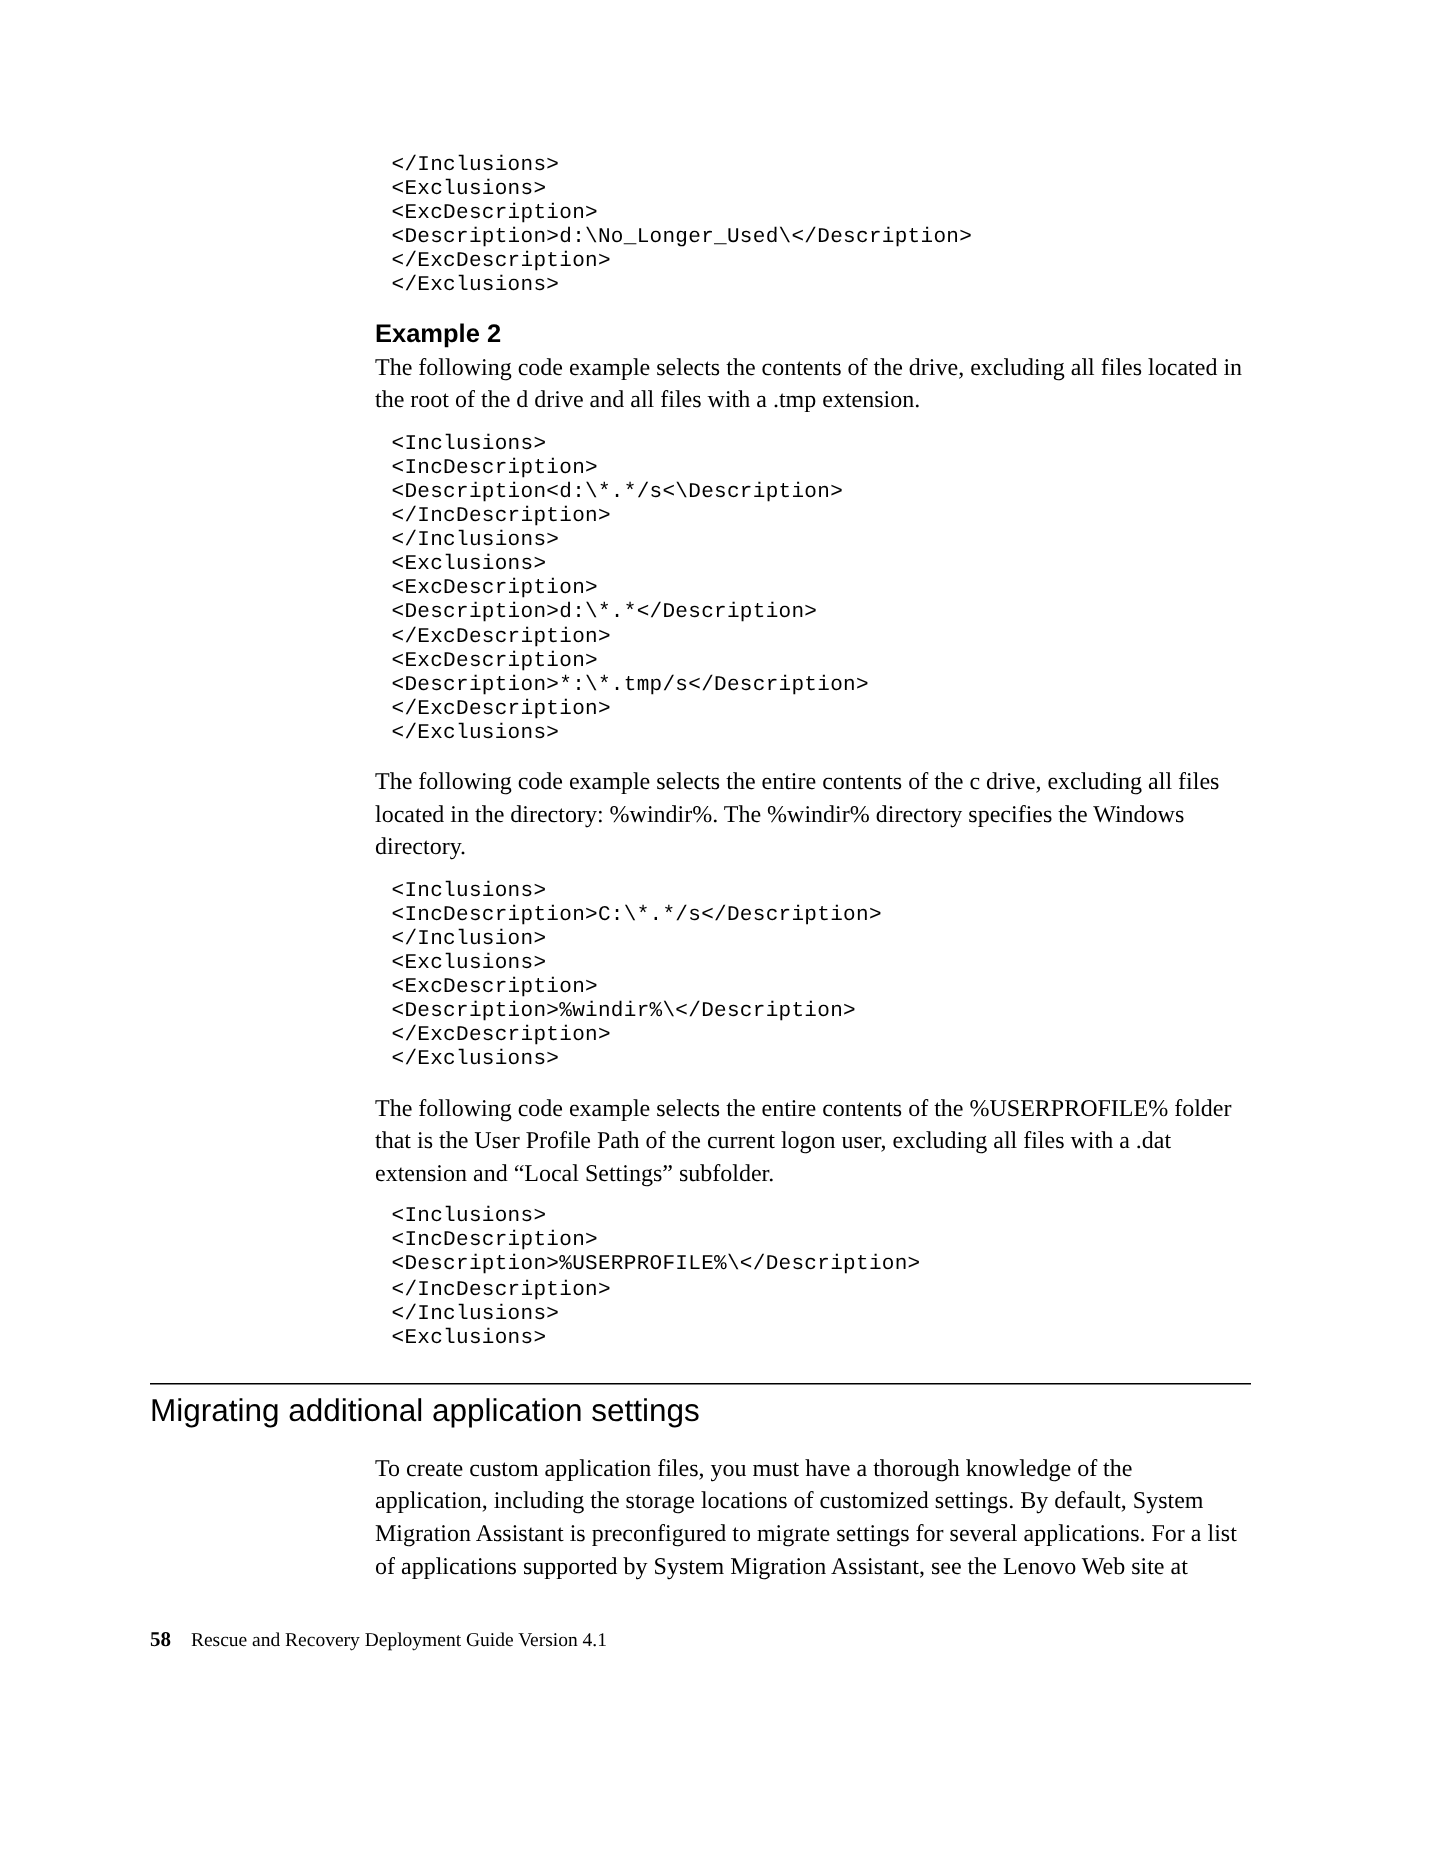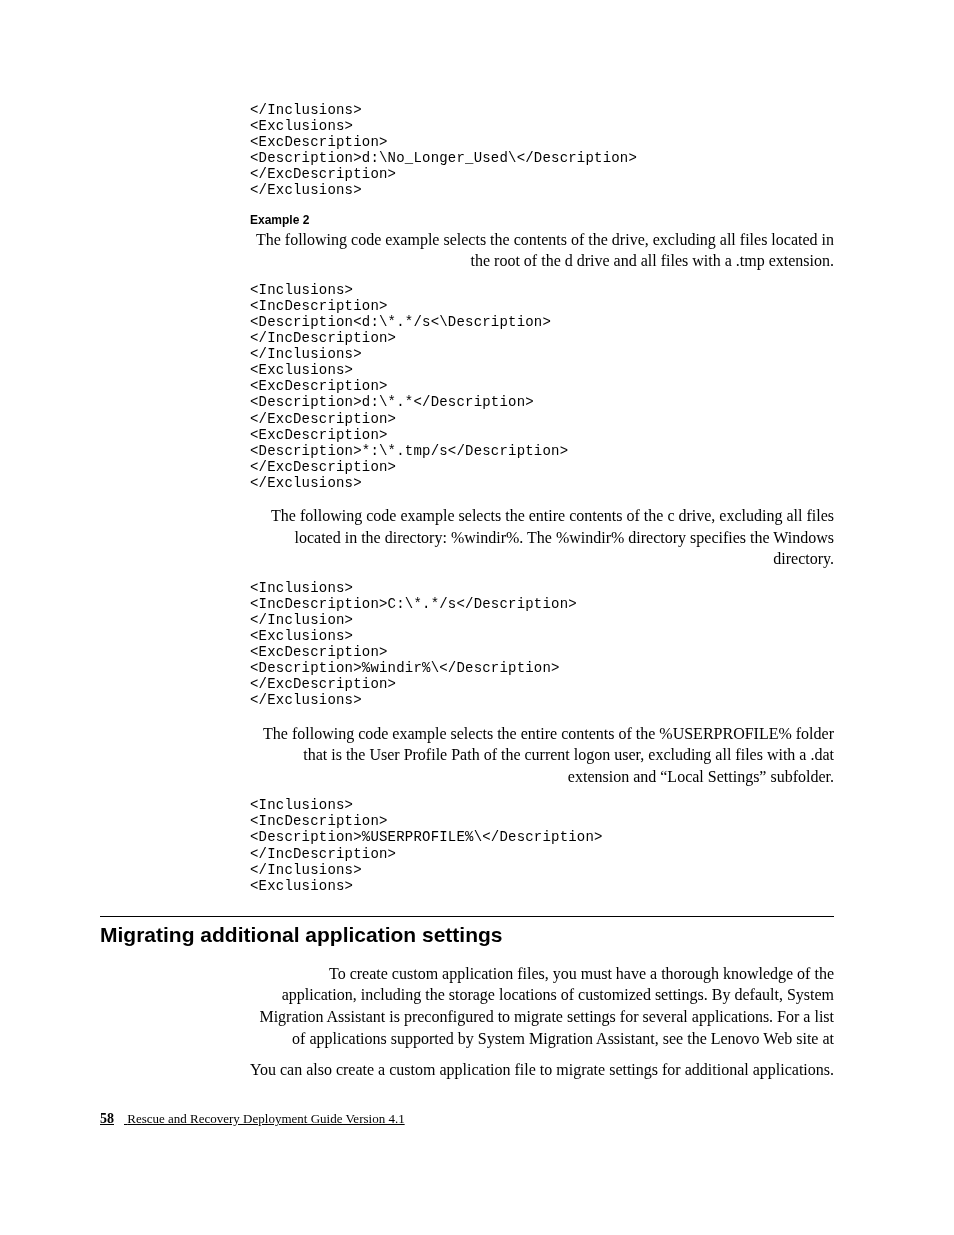--- a/index.html
+++ b/index.html
@@ -15,51 +15,49 @@
     box-sizing: border-box;
   }
   .content-col {
     margin-left: 150px;
   }
   pre.code {
     font-family: 'Courier New', Courier, monospace;
     font-size: 14px;
     line-height: 1.15;
     white-space: pre;
-    margin: 6px 0 14px 0;
+    margin: 6px 0 14px 11px;
     letter-spacing: 0.2px;
   }
   h3.example-head {
     font-family: Arial, Helvetica, sans-serif;
     font-weight: bold;
-    font-size: 12px;
+    font-size: 17px;
     margin: 14px 0 2px 0;
   }
   p.body {
     font-size: 16px;
     line-height: 1.35;
     margin: 0 0 10px 0;
-    text-align: right;
   }
   hr.section-rule {
     border: none;
     border-top: 1.5px solid #000;
     margin: 22px 0 6px 0;
   }
   h2.section-head {
     font-family: Arial, Helvetica, sans-serif;
-    font-weight: bold;
+    font-weight: normal;
     font-size: 21px;
     margin: 0 0 16px 0;
   }
   .footer {
     margin-top: 30px;
     font-size: 13px;
     margin-left: 0;
-    text-decoration: underline;
   }
   .footer .pgnum {
     font-weight: bold;
     font-size: 14px;
     margin-right: 10px;
   }
   .footer .ftext {
     font-family: Georgia, 'Times New Roman', serif;
   }
 </style>
@@ -109,21 +107,20 @@
 &lt;/IncDescription&gt;
 &lt;/Inclusions&gt;
 &lt;Exclusions&gt;</pre>
   </div>
 
   <hr class="section-rule">
   <h2 class="section-head">Migrating additional application settings</h2>
 
   <div class="content-col">
     <p class="body">To create custom application files, you must have a thorough knowledge of the application, including the storage locations of customized settings. By default, System Migration Assistant is preconfigured to migrate settings for several applications. For a list of applications supported by System Migration Assistant, see the Lenovo Web site at</p>
-    <p class="body">You can also create a custom application file to migrate settings for additional applications.</p>
   </div>
 
   <div class="footer">
     <span class="pgnum">58</span>
     <span class="ftext">Rescue and Recovery Deployment Guide Version 4.1</span>
   </div>
 
 </div>
 
 </body></html>

